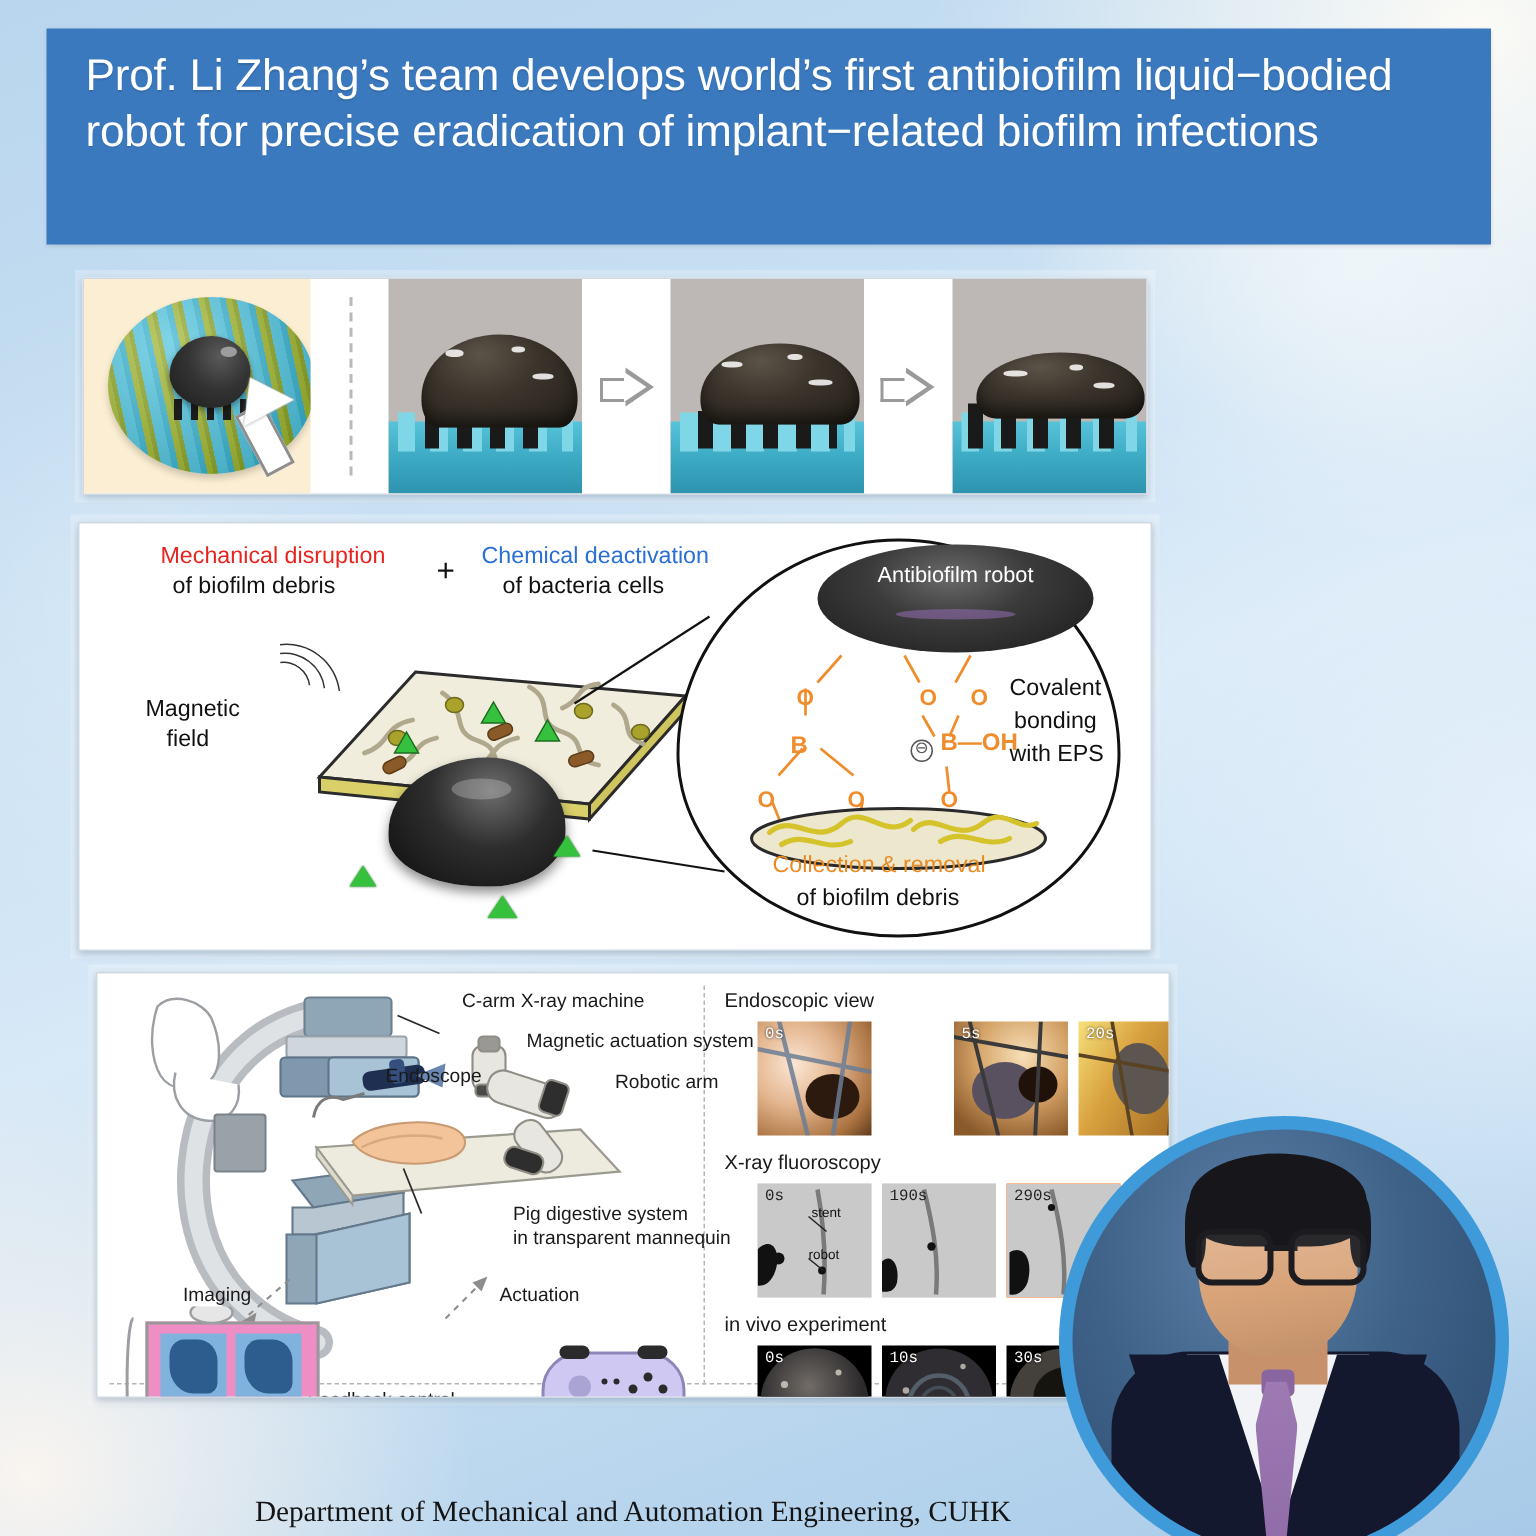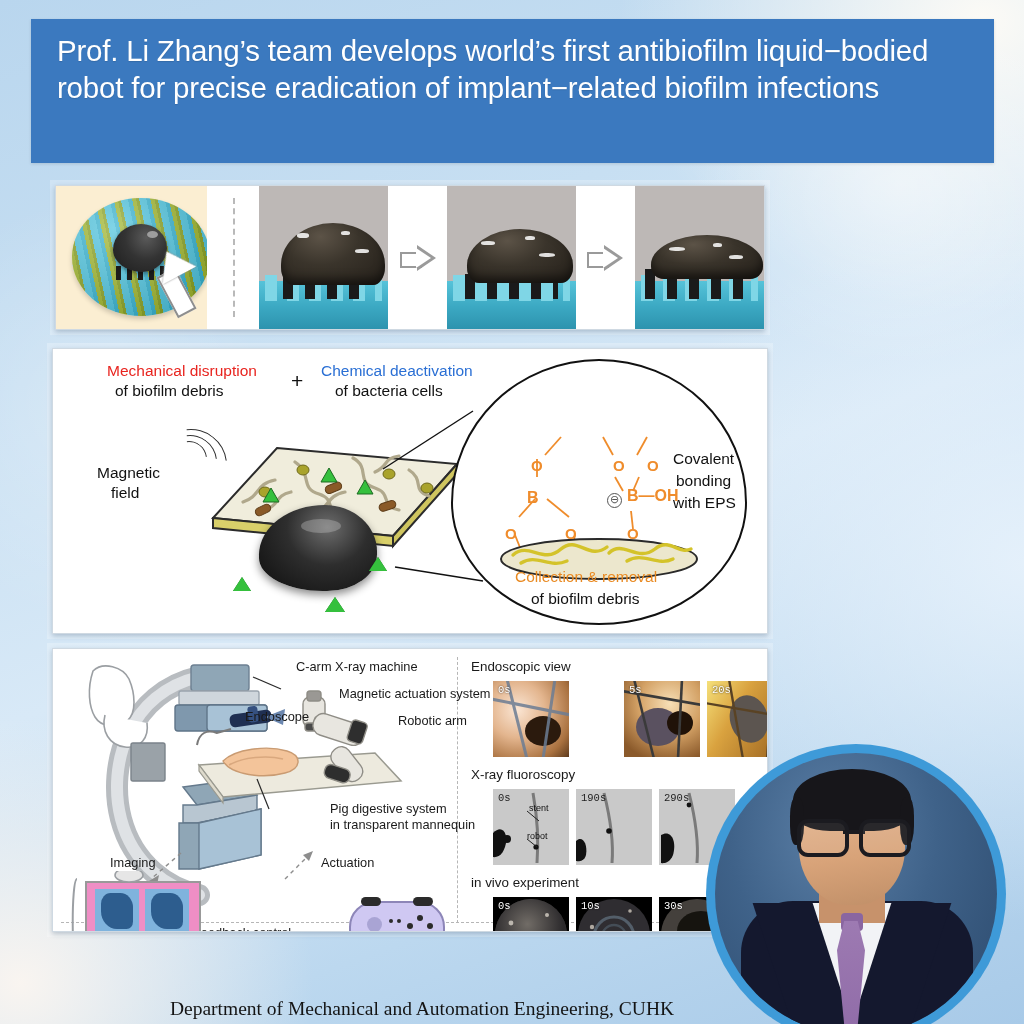--- a/index.html
+++ b/index.html
@@ -27,21 +27,21 @@
     box-shadow:0 1px 3px rgba(0,0,0,.12);}
   #titlebar .t{color:#fff;font-weight:normal;font-size:29.5px;line-height:37px;
     letter-spacing:-.2px;font-family:"Liberation Sans",sans-serif;
     text-shadow:0 1px 1px rgba(0,0,0,.12);}
   
   .panel{position:absolute;background:#fff;z-index:2;
     border:1px solid #cfd9e2;box-sizing:border-box;
     box-shadow:0 2px 5px rgba(40,70,100,.28),0 0 0 5px rgba(255,255,255,.25);}
   #panel-top{left:55px;top:185px;width:710px;height:145px;overflow:hidden;}
   #panel-mid{left:52px;top:348px;width:716px;height:286px;overflow:hidden;}
-  #panel-bot{left:52px;top:648px;width:716px;height:284px;overflow:hidden;}
+  #panel-bot{left:64px;top:648px;width:716px;height:284px;overflow:hidden;}
   
   .p1{position:absolute;inset:0;display:flex;}
   .p1 .cellA{width:170px;height:100%;background:#fbeed2;position:relative;overflow:hidden;}
   .p1 .dash{width:58px;position:relative;}
   .p1 .dash:before{content:"";position:absolute;left:50%;top:12px;bottom:12px;border-left:2px dashed #b9b9b9;}
   .p1 .frame{width:145px;height:100%;position:relative;overflow:hidden;background:#bdb8b6;}
   .p1 .arrowcell{width:66px;display:flex;align-items:center;justify-content:center;background:#fff;}
   .bigarrow{width:36px;height:26px;position:relative;}
   .bigarrow:before{content:"";position:absolute;left:0;top:7px;width:20px;height:12px;background:#fff;border:2px solid #9a9a9a;border-right:none;}
   .bigarrow:after{content:"";position:absolute;left:17px;top:0;width:0;height:0;
@@ -293,20 +293,24 @@
     <div style="position:absolute;left:272px;top:248px;z-index:4;">
       <div class="tri" style="border-left-width:10px;border-right-width:10px;border-bottom-width:15px;"></div>
       </div>
 
     <svg style="position:absolute;left:0;top:0;" width="716" height="286">
       <line x1="330" y1="120" x2="420" y2="62" stroke="#111" stroke-width="1.4"></line>
       <line x1="342" y1="218" x2="430" y2="232" stroke="#111" stroke-width="1.4"></line>
     </svg>
 
     <div class="bigcircle"></div>
+    <div class="robotblob">
+      <span>Antibiofilm robot</span>
+      <i></i>
+    </div>
 
     <svg style="position:absolute;left:398px;top:10px;" width="292" height="262">
       <g stroke="#ef8c2b" stroke-width="1.8" fill="none">
         <line x1="110" y1="78" x2="94" y2="96"></line>
         <line x1="86" y1="118" x2="86" y2="100"></line>
         <line x1="84" y1="140" x2="68" y2="158"></line>
         <line x1="96" y1="140" x2="118" y2="158"></line>
         <line x1="64" y1="176" x2="72" y2="196"></line>
         <line x1="124" y1="176" x2="120" y2="196"></line>
         <line x1="152" y1="78" x2="162" y2="96"></line>

